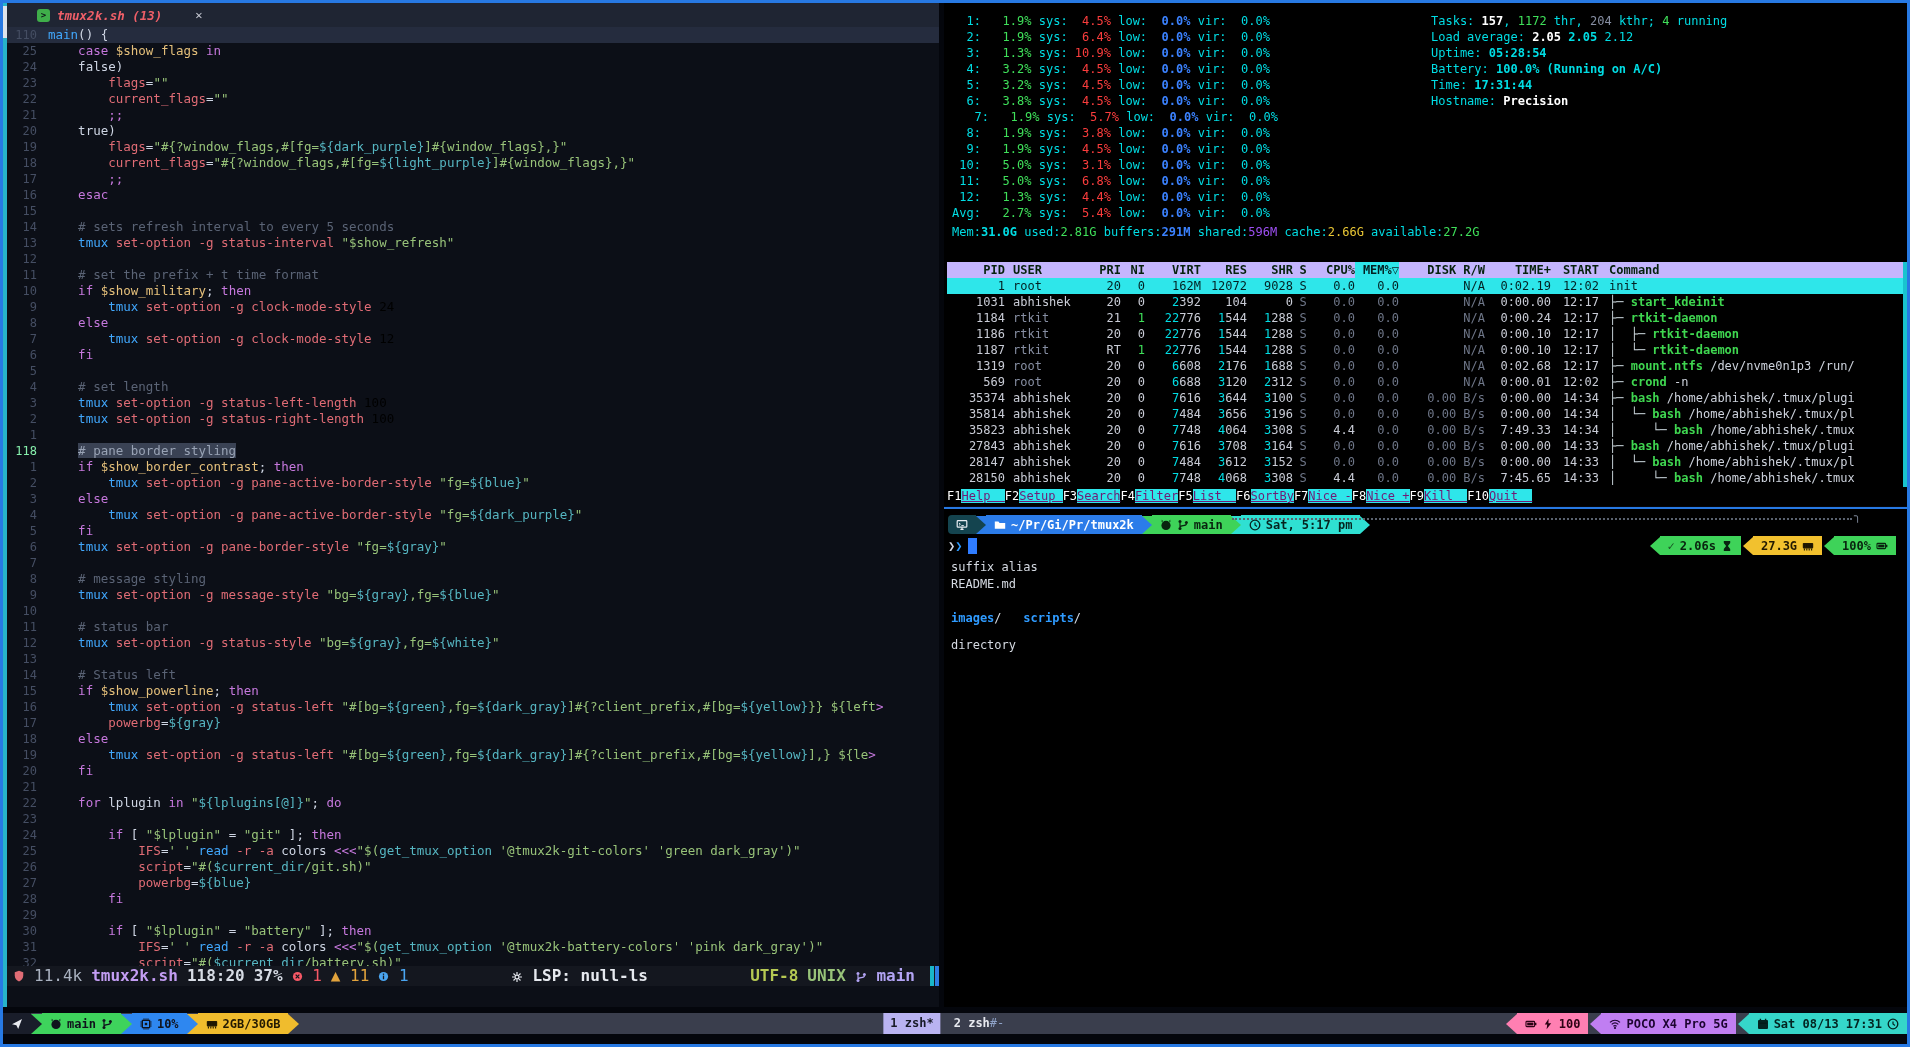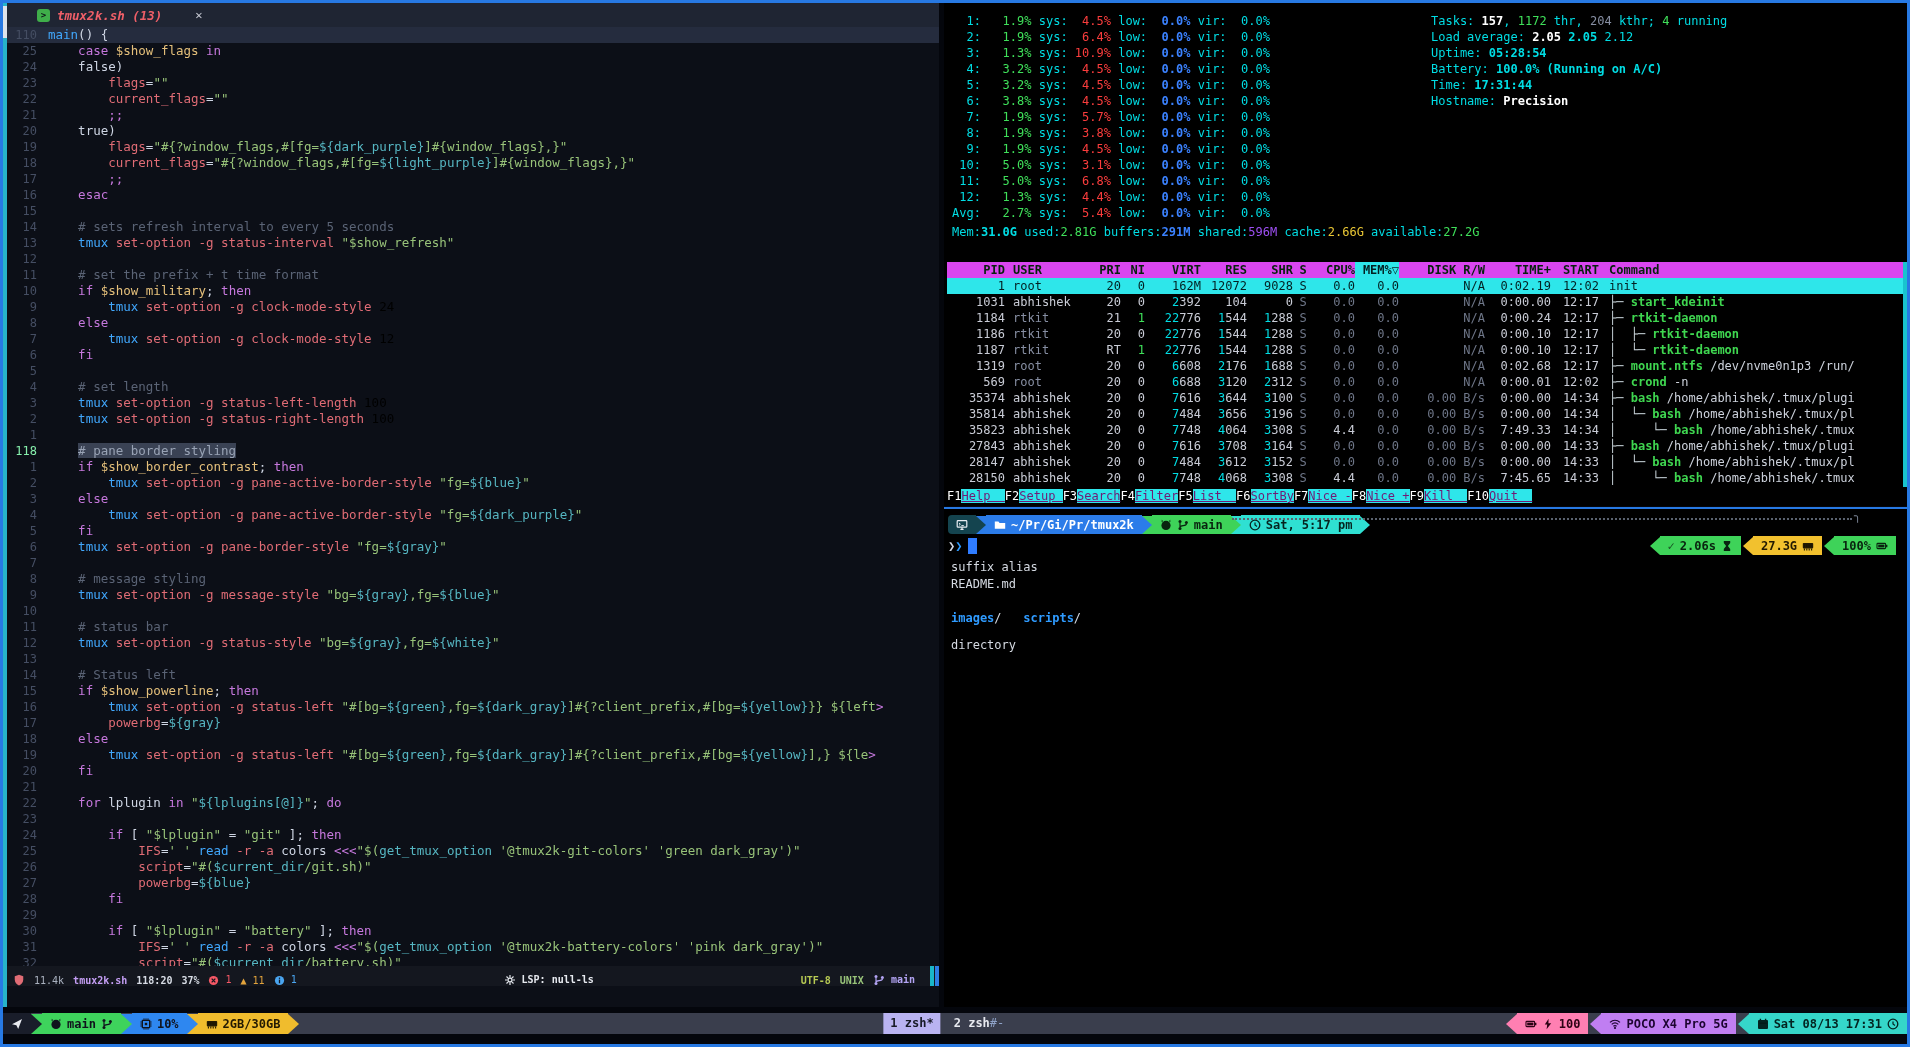--- a/index.html
+++ b/index.html
@@ -17,39 +17,39 @@
   #elines{position:absolute;left:0;top:24px;width:100%;}
   .eline{height:16px;line-height:16px;white-space:pre;overflow:hidden;font-size:12.5px;display:flex;}
   .eline .num{display:inline-block;width:34px;text-align:right;color:#454e63;flex:0 0 34px;font-size:12px;margin-right:11px;}
   .eline.ctx{background:#252c3e;}
   .eline.cur .num{color:#86efac;}
   .t-w{color:#cfd6e4}.t-c{color:#5a6375}.t-k{color:#c678dd}.t-p{color:#c678dd}
   .t-b{color:#41a7fc}.t-r{color:#e06c75}.t-s{color:#98c379}.t-cy{color:#56b6c2}
   .t-v{color:#e5c07b}
   .t-ch{color:#99a3b5;background:#3a4254;}
   
-  #lualine{position:absolute;left:0;top:963px;width:100%;height:20px;background:#14171f;display:flex;align-items:flex-end;font-size:10px;color:#aab2c0;}
+  #lualine{position:absolute;left:0;top:963px;width:100%;height:20px;background:#14171f;display:flex;align-items:flex-start;font-size:16px;color:#aab2c0;}
   #lualine .grp{display:flex;align-items:center;gap:9px;padding:0 10px;white-space:pre;}
   #lualine .center{flex:1;text-align:center;color:#e6e9ef;font-weight:bold;}
   .ll-file{color:#c39df3;font-weight:bold;}
   .ll-wh{color:#d7dce5;font-weight:bold;}
   .ll-err{color:#f65866}.ll-warn{color:#e2a33c}.ll-info{color:#4aa5f0}
   .ll-enc{color:#b6c953;font-weight:bold}.ll-os{color:#98c379;font-weight:bold}.ll-branch{color:#b3a4f4;font-weight:bold}
   #llbars{position:absolute;right:0;top:0;height:20px;width:9px;}
   #llbar1{position:absolute;right:5px;top:0;width:4px;height:20px;background:#19b6c9;}
   #llbar2{position:absolute;right:0;top:0;width:4px;height:20px;background:#2e7de4;}
   
   #htop{position:absolute;left:941px;top:0;width:966px;height:503px;background:#000;font-size:12px;}
   .hrow{position:absolute;white-space:pre;height:16px;line-height:16px;}
   .h-cy{color:#00dde4}.h-cyb{color:#00dde4;font-weight:bold}.h-g{color:#3fe05a}.h-r{color:#fb3d3d}
   .h-bb{color:#3b82ff;font-weight:bold}.h-gr{color:#878fa3}.h-wb{color:#ffffff;font-weight:bold}
   .h-pu{color:#9d4ff2}.h-ye{color:#e9c735}
   #ptable{position:absolute;left:3px;top:259px;width:957px;}
   .prow{display:flex;height:16px;line-height:16px;white-space:pre;color:#c9ccd6;}
-  .prow.hdr{background:#d946ef;color:#06210c;font-weight:bold;}
+  .prow.hdr{background:#c4b5fd;color:#06210c;font-weight:bold;}
   .prow.sel{background:#2ee6ea;color:#032022;}
   .prow.sel *{color:#032022 !important;font-weight:normal;}
   .pc{overflow:hidden;flex:0 0 auto;}
   .pc.r{text-align:right}.pc.l{text-align:left}.pc.c{text-align:center}
   .pc-pid{width:58px}.pc-user{width:78px;padding-left:8px}.pc-pri{width:30px}.pc-ni{width:24px}
   .pc-virt{width:56px}.pc-res{width:46px}.pc-shr{width:46px}.pc-s{width:20px}
   .pc-cpu{width:42px}.pc-mem{width:44px}.pc-disk{width:86px}.pc-time{width:66px}.pc-start{width:48px}
   .pc-cmd{flex:1 1 auto;padding-left:10px}
   .memhl{color:#00dde4}
   .dimv{color:#6e7688}
@@ -261,21 +261,21 @@
   </div>
 
   <div id="htop">
     <div id="cpus">
         <div class="hrow" style="left: 8px; top: 10px;"><span class="h-cy">  1: </span><span class="h-g">  1.9%</span><span class="h-cy"> sys: </span><span class="h-r"> 4.5%</span><span class="h-cy"> low: </span><span class="h-bb"> 0.0%</span><span class="h-cy"> vir: </span><span class="h-cy"> 0.0%</span></div>
         <div class="hrow" style="left: 8px; top: 26px;"><span class="h-cy">  2: </span><span class="h-g">  1.9%</span><span class="h-cy"> sys: </span><span class="h-r"> 6.4%</span><span class="h-cy"> low: </span><span class="h-bb"> 0.0%</span><span class="h-cy"> vir: </span><span class="h-cy"> 0.0%</span></div>
         <div class="hrow" style="left: 8px; top: 42px;"><span class="h-cy">  3: </span><span class="h-g">  1.3%</span><span class="h-cy"> sys: </span><span class="h-r">10.9%</span><span class="h-cy"> low: </span><span class="h-bb"> 0.0%</span><span class="h-cy"> vir: </span><span class="h-cy"> 0.0%</span></div>
         <div class="hrow" style="left: 8px; top: 58px;"><span class="h-cy">  4: </span><span class="h-g">  3.2%</span><span class="h-cy"> sys: </span><span class="h-r"> 4.5%</span><span class="h-cy"> low: </span><span class="h-bb"> 0.0%</span><span class="h-cy"> vir: </span><span class="h-cy"> 0.0%</span></div>
         <div class="hrow" style="left: 8px; top: 74px;"><span class="h-cy">  5: </span><span class="h-g">  3.2%</span><span class="h-cy"> sys: </span><span class="h-r"> 4.5%</span><span class="h-cy"> low: </span><span class="h-bb"> 0.0%</span><span class="h-cy"> vir: </span><span class="h-cy"> 0.0%</span></div>
         <div class="hrow" style="left: 8px; top: 90px;"><span class="h-cy">  6: </span><span class="h-g">  3.8%</span><span class="h-cy"> sys: </span><span class="h-r"> 4.5%</span><span class="h-cy"> low: </span><span class="h-bb"> 0.0%</span><span class="h-cy"> vir: </span><span class="h-cy"> 0.0%</span></div>
-        <div class="hrow" style="left: 8px; top: 106px;"><span class="h-cy">  7: </span><span class="h-g">  1.9%</span><span class="h-cy"> sys: </span><span class="h-r"> 5.7%</span><span class="h-cy"> low: </span><span class="h-bb"> 0.0%</span><span class="h-cy"> vir: </span><span class="h-cy"> 0.0%</span></div>
+        <div class="hrow" style="left: 16px; top: 106px;"><span class="h-cy">  7: </span><span class="h-g">  1.9%</span><span class="h-cy"> sys: </span><span class="h-r"> 5.7%</span><span class="h-cy"> low: </span><span class="h-bb"> 0.0%</span><span class="h-cy"> vir: </span><span class="h-cy"> 0.0%</span></div>
         <div class="hrow" style="left: 8px; top: 122px;"><span class="h-cy">  8: </span><span class="h-g">  1.9%</span><span class="h-cy"> sys: </span><span class="h-r"> 3.8%</span><span class="h-cy"> low: </span><span class="h-bb"> 0.0%</span><span class="h-cy"> vir: </span><span class="h-cy"> 0.0%</span></div>
         <div class="hrow" style="left: 8px; top: 138px;"><span class="h-cy">  9: </span><span class="h-g">  1.9%</span><span class="h-cy"> sys: </span><span class="h-r"> 4.5%</span><span class="h-cy"> low: </span><span class="h-bb"> 0.0%</span><span class="h-cy"> vir: </span><span class="h-cy"> 0.0%</span></div>
         <div class="hrow" style="left: 8px; top: 154px;"><span class="h-cy"> 10: </span><span class="h-g">  5.0%</span><span class="h-cy"> sys: </span><span class="h-r"> 3.1%</span><span class="h-cy"> low: </span><span class="h-bb"> 0.0%</span><span class="h-cy"> vir: </span><span class="h-cy"> 0.0%</span></div>
         <div class="hrow" style="left: 8px; top: 170px;"><span class="h-cy"> 11: </span><span class="h-g">  5.0%</span><span class="h-cy"> sys: </span><span class="h-r"> 6.8%</span><span class="h-cy"> low: </span><span class="h-bb"> 0.0%</span><span class="h-cy"> vir: </span><span class="h-cy"> 0.0%</span></div>
         <div class="hrow" style="left: 8px; top: 186px;"><span class="h-cy"> 12: </span><span class="h-g">  1.3%</span><span class="h-cy"> sys: </span><span class="h-r"> 4.4%</span><span class="h-cy"> low: </span><span class="h-bb"> 0.0%</span><span class="h-cy"> vir: </span><span class="h-cy"> 0.0%</span></div>
         <div class="hrow" style="left: 8px; top: 202px;"><span class="h-cy">Avg: </span><span class="h-g">  2.7%</span><span class="h-cy"> sys: </span><span class="h-r"> 5.4%</span><span class="h-cy"> low: </span><span class="h-bb"> 0.0%</span><span class="h-cy"> vir: </span><span class="h-cy"> 0.0%</span></div>
         <div class="hrow" style="left: 8px; top: 221px;"><span class="h-cy">Mem:</span><span class="h-cyb">31.0G</span><span class="h-cy"> used:</span><span class="h-g">2.81G</span><span class="h-cy"> buffers:</span><span class="h-bb">291M</span><span class="h-cy"> shared:</span><span class="h-pu">596M</span><span class="h-cy"> cache:</span><span class="h-ye">2.66G</span><span class="h-cy"> available:</span><span class="h-g">27.2G</span></div>
       </div>
     <div id="sysinfo">
         <div class="hrow" style="left: 487px; top: 10px;"><span class="h-cy">Tasks: </span><span class="h-wb">157</span><span class="h-cy">, </span><span class="h-g">1172</span><span class="h-cy"> thr, </span><span class="h-gr">204</span><span class="h-cy"> kthr; </span><span class="h-g">4</span><span class="h-cy"> running</span></div>

